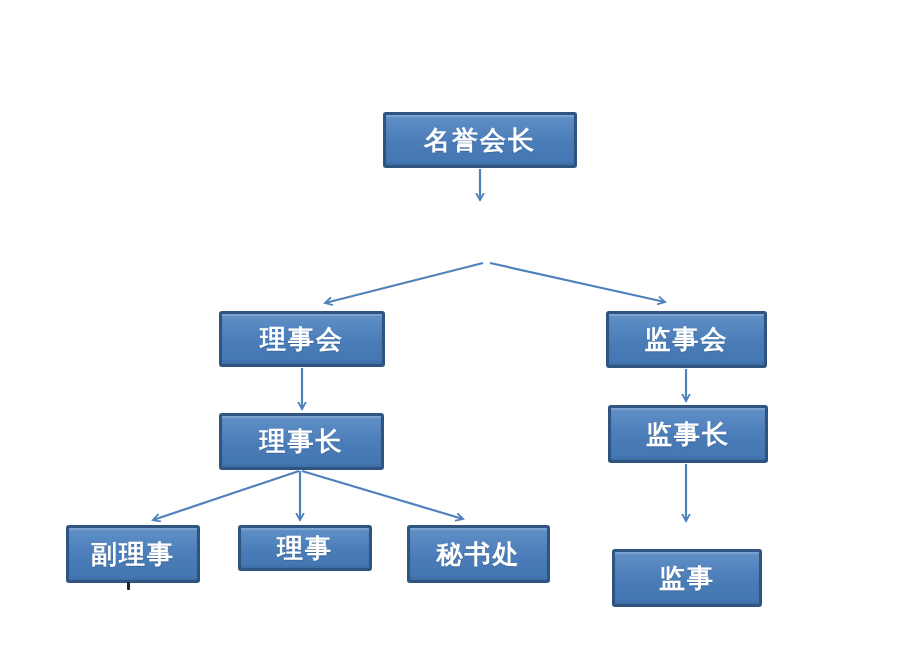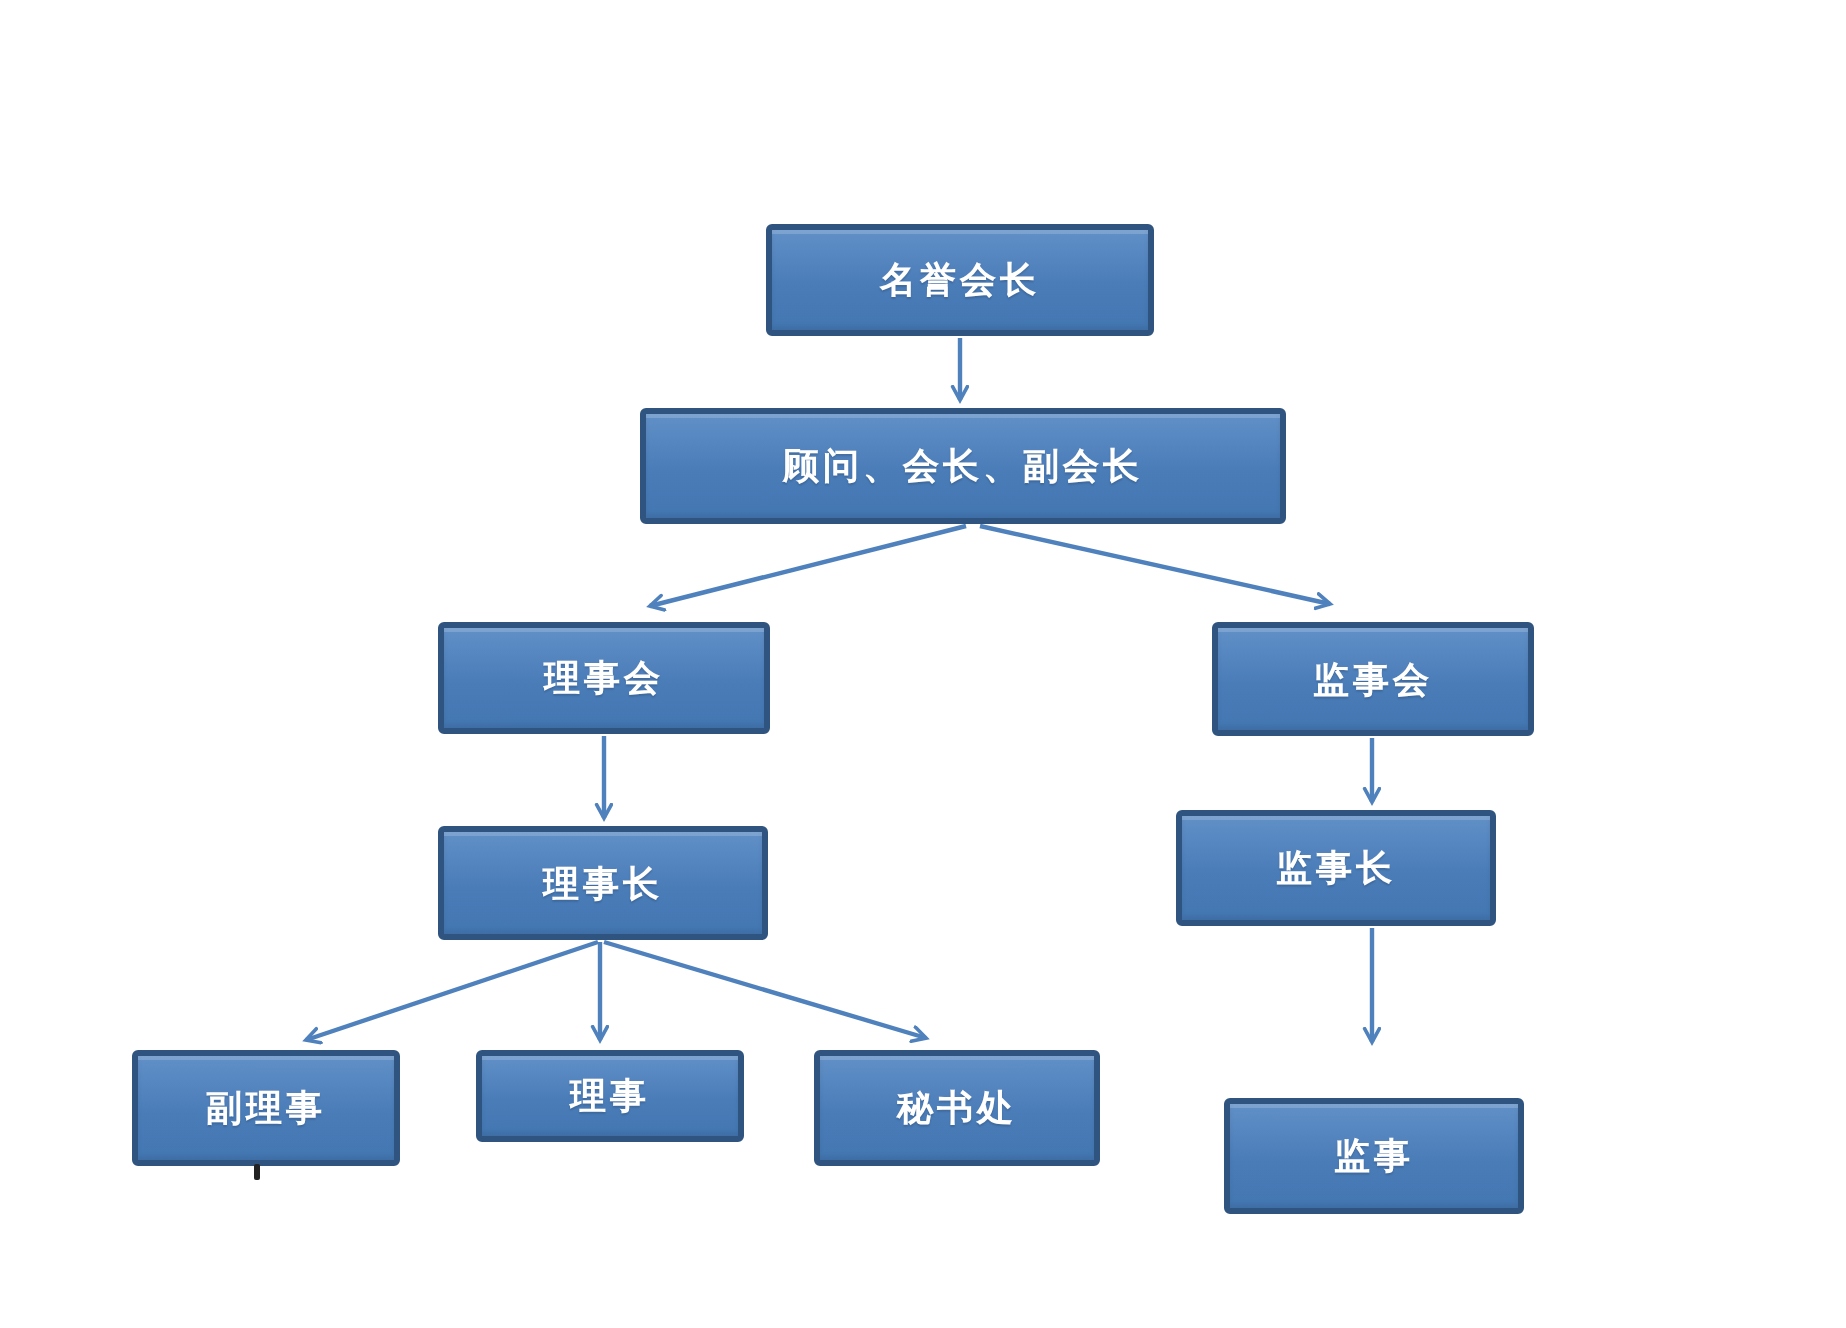--- a/index.html
+++ b/index.html
@@ -27,21 +27,21 @@
     box-sizing: border-box;
     display: flex;
     align-items: center;
     justify-content: center;
     border-radius: 3px;
     box-shadow: inset 0 2px 0 rgba(255,255,255,0.18), inset 0 -2px 2px rgba(0,0,0,0.08);
   }
   .node-label {
     color: #ffffff;
     font-weight: bold;
-    font-size: 18px;
+    font-size: 26px;
     letter-spacing: 2px;
     white-space: nowrap;
     text-shadow: 0 1px 1px rgba(0,0,0,0.15);
   }
   #stray-mark {
     position: absolute;
     width: 3px;
     height: 8px;
     background: #222222;
     border-radius: 1px;
@@ -66,33 +66,30 @@
         <line x1="300" y1="471" x2="300" y2="520" stroke="#4F81BD" stroke-width="2.2" marker-end="url(#chevron-head)"></line>
         <line x1="302" y1="471" x2="463" y2="519" stroke="#4F81BD" stroke-width="2.2" marker-end="url(#chevron-head)"></line>
         <line x1="686" y1="369" x2="686" y2="401" stroke="#4F81BD" stroke-width="2.2" marker-end="url(#chevron-head)"></line>
         <line x1="686" y1="464" x2="686" y2="521" stroke="#4F81BD" stroke-width="2.2" marker-end="url(#chevron-head)"></line>
       </g>
   </svg>
 
   <div class="node" style="left: 383px; top: 112px; width: 194px; height: 56px; border: 3px solid rgb(47, 84, 128); background: linear-gradient(rgb(97, 144, 199) 0%, rgb(74, 124, 184) 55%, rgb(67, 119, 178) 100%);">
       <span class="node-label" style="color: rgb(255, 255, 255);">名誉会长</span>
     </div>
-    <div class="node" style="left: 320px; top: 204px; width: 323px; height: 58px; border: 3px solid rgb(47, 84, 128); background: linear-gradient(rgb(97, 144, 199) 0%, rgb(74, 124, 184) 55%, rgb(67, 119, 178) 100%);">
-      <span class="node-label" style="color: rgb(255, 255, 255);">顾问、会长、副会长</span>
-    </div>
     <div class="node" style="left: 219px; top: 311px; width: 166px; height: 56px; border: 3px solid rgb(47, 84, 128); background: linear-gradient(rgb(97, 144, 199) 0%, rgb(74, 124, 184) 55%, rgb(67, 119, 178) 100%);">
       <span class="node-label" style="color: rgb(255, 255, 255);">理事会</span>
     </div>
     <div class="node" style="left: 606px; top: 311px; width: 161px; height: 57px; border: 3px solid rgb(47, 84, 128); background: linear-gradient(rgb(97, 144, 199) 0%, rgb(74, 124, 184) 55%, rgb(67, 119, 178) 100%); font-family: Liberation Serif, serif;">
       <span class="node-label" style="color: rgb(255, 255, 255);">监事会</span>
     </div>
     <div class="node" style="left: 219px; top: 413px; width: 165px; height: 57px; border: 3px solid rgb(47, 84, 128); background: linear-gradient(rgb(97, 144, 199) 0%, rgb(74, 124, 184) 55%, rgb(67, 119, 178) 100%);">
       <span class="node-label" style="color: rgb(255, 255, 255);">理事长</span>
     </div>
-    <div class="node" style="left: 588px; top: 405px; width: 160px; height: 58px; border: 3px solid rgb(47, 84, 128); background: linear-gradient(rgb(97, 144, 199) 0%, rgb(74, 124, 184) 55%, rgb(67, 119, 178) 100%);">
+    <div class="node" style="left: 608px; top: 405px; width: 160px; height: 58px; border: 3px solid rgb(47, 84, 128); background: linear-gradient(rgb(97, 144, 199) 0%, rgb(74, 124, 184) 55%, rgb(67, 119, 178) 100%);">
       <span class="node-label" style="color: rgb(255, 255, 255);">监事长</span>
     </div>
     <div class="node" style="left: 66px; top: 525px; width: 134px; height: 58px; border: 3px solid rgb(47, 84, 128); background: linear-gradient(rgb(97, 144, 199) 0%, rgb(74, 124, 184) 55%, rgb(67, 119, 178) 100%);">
       <span class="node-label" style="color: rgb(255, 255, 255);">副理事</span>
     </div>
     <div class="node" style="left: 238px; top: 525px; width: 134px; height: 46px; border: 3px solid rgb(47, 84, 128); background: linear-gradient(rgb(97, 144, 199) 0%, rgb(74, 124, 184) 55%, rgb(67, 119, 178) 100%);">
       <span class="node-label" style="color: rgb(255, 255, 255);">理事</span>
     </div>
     <div class="node" style="left: 407px; top: 525px; width: 143px; height: 58px; border: 3px solid rgb(47, 84, 128); background: linear-gradient(rgb(97, 144, 199) 0%, rgb(74, 124, 184) 55%, rgb(67, 119, 178) 100%);">
       <span class="node-label" style="color: rgb(255, 255, 255);">秘书处</span>

